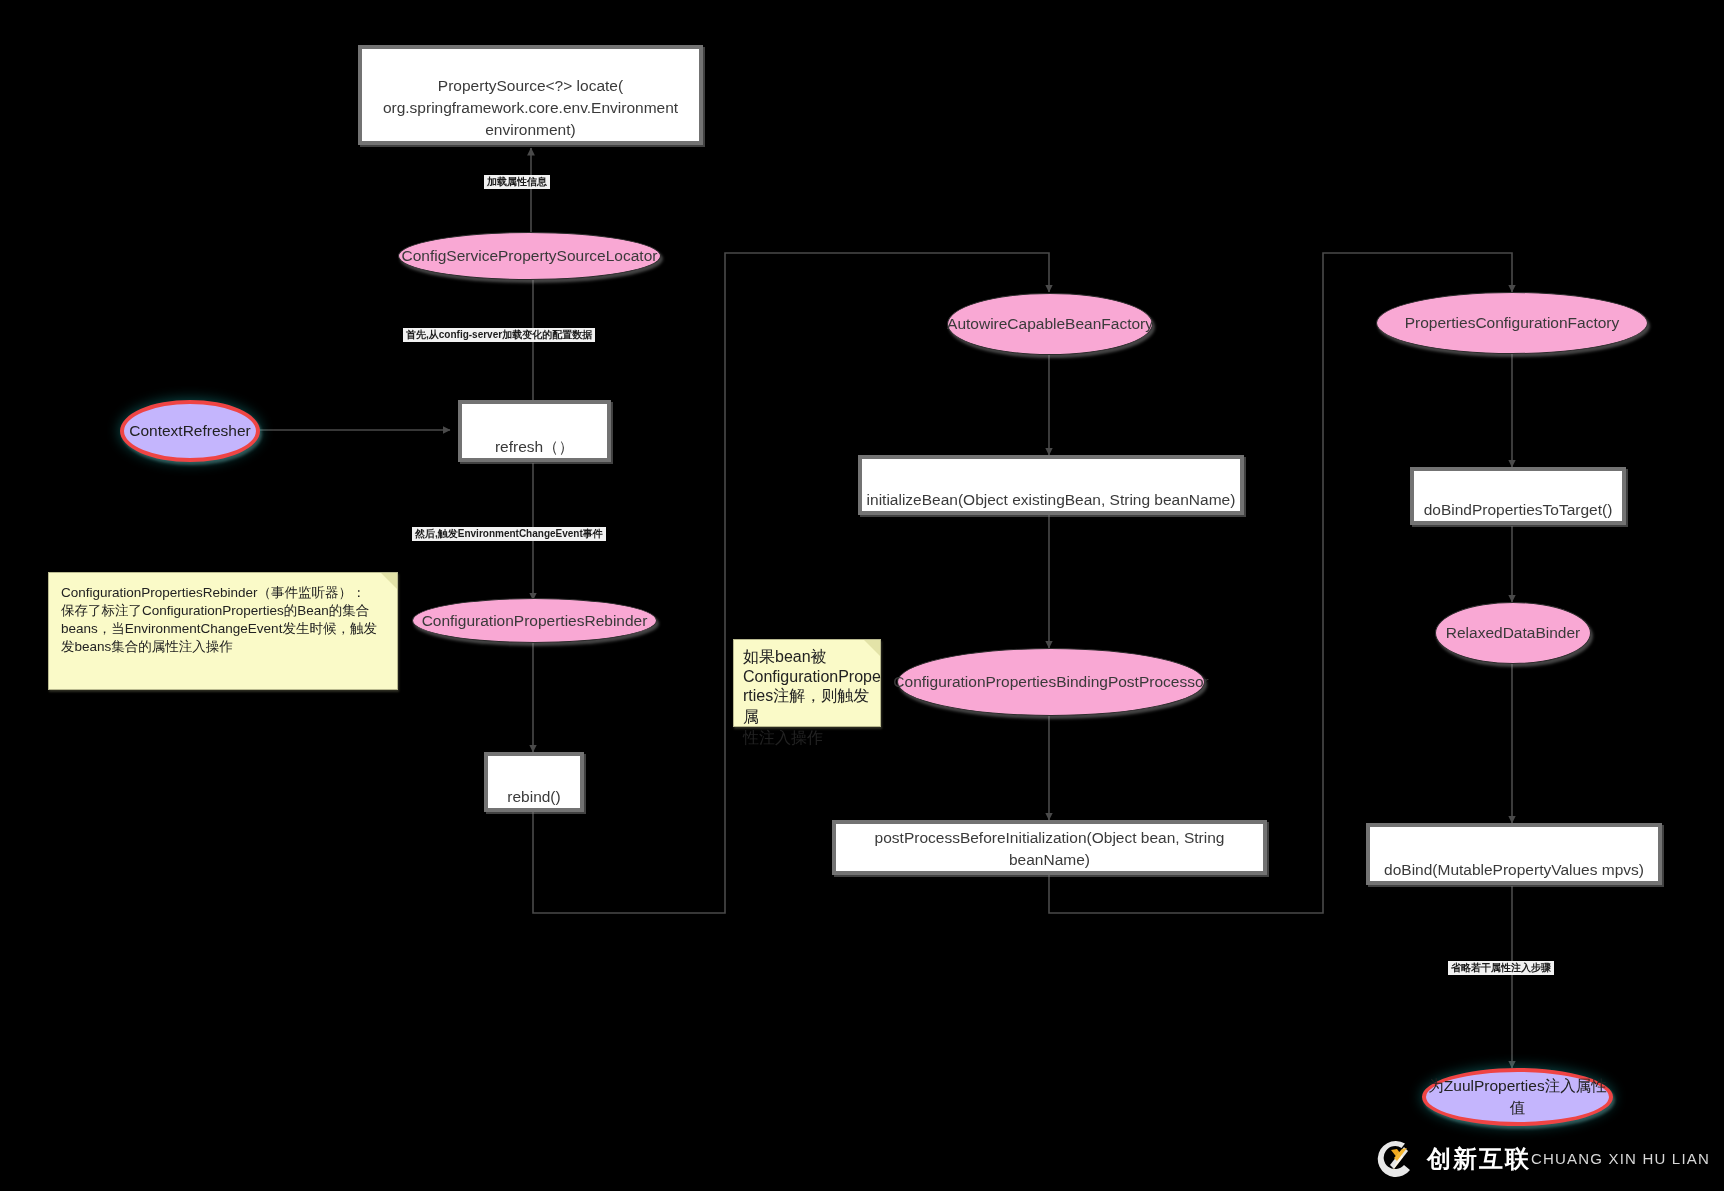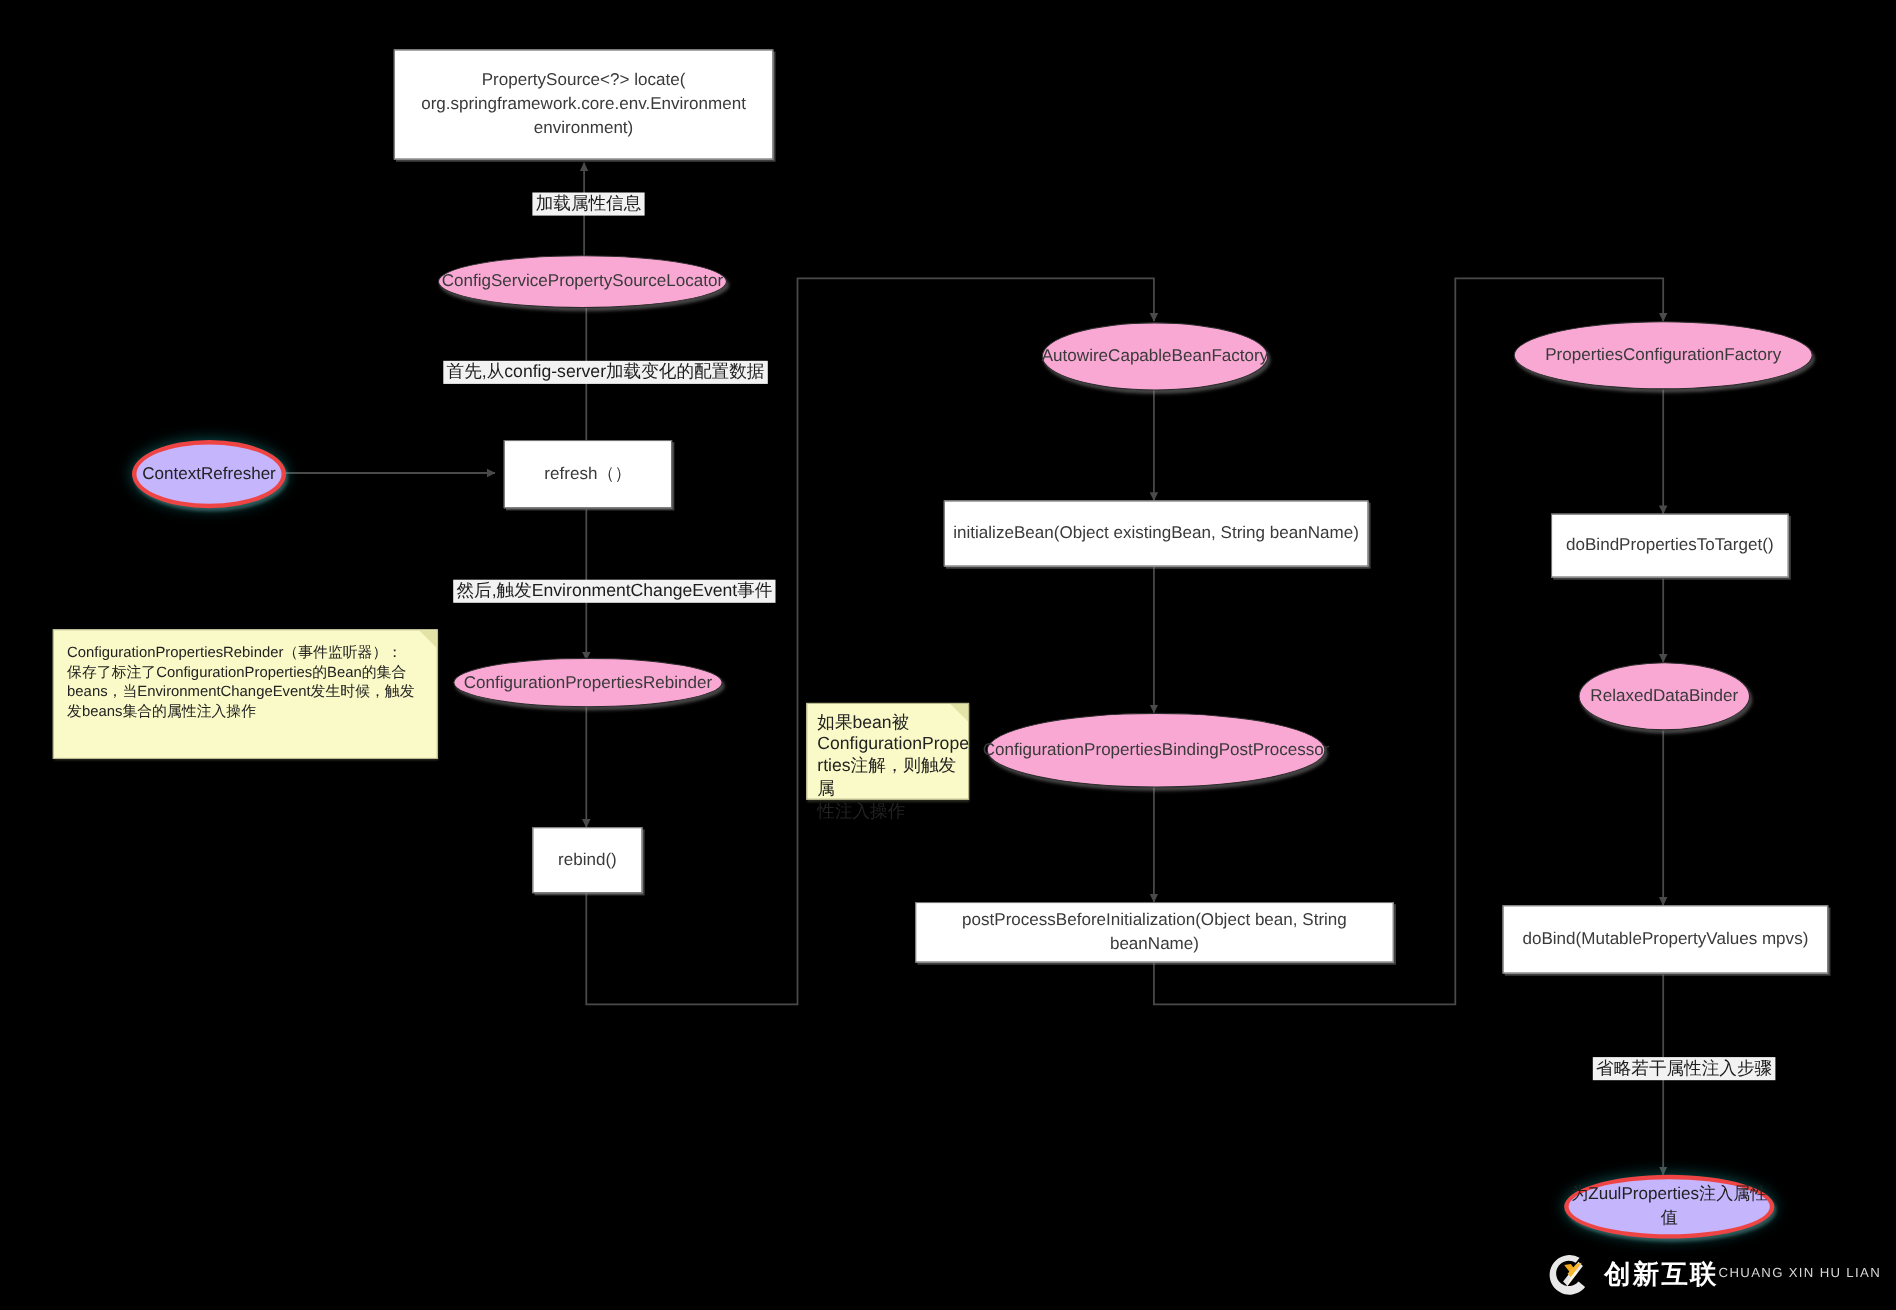--- a/index.html
+++ b/index.html
@@ -24,23 +24,24 @@
     display: flex;
     align-items: center;
     justify-content: center;
     text-align: center;
     color: #3a3a3a;
     line-height: 1.42;
     z-index: 5;
   }
   .rect {
     background: #ffffff;
-    border: 1px solid #737373;
+    border: 4px solid #737373;
     box-shadow: 2px 2px 0 rgba(120,120,120,0.55);
     font-size: 15.5px;
+    align-items: flex-end;
   }
   .ellipse {
     background: #f9a8d4;
     border: 1px solid #2b2b2b;
     border-radius: 50%;
     box-shadow: 2px 3px 3px rgba(140,140,140,0.5);
     font-size: 15.5px;
   }
   .ellipse.cyan {
     background: #c4b5fd;
@@ -70,25 +71,26 @@
     border-top: 16px solid #e3e3a8;
   }
   .note-text {
     white-space: pre-line;
   }
   
   .edge-label {
     position: absolute;
     background: #f2f2f2;
     color: #1c1c1c;
-    font-size: 16px;
+    font-size: 10px;
     line-height: 1.2;
     padding: 1px 3px;
     white-space: nowrap;
     z-index: 7;
+    font-weight: bold;
   }
   
   #wires {
     position: absolute;
     left: 0;
     top: 0;
     width: 1724px;
     height: 1191px;
     z-index: 2;
     pointer-events: none;
@@ -109,21 +111,21 @@
     line-height: 1;
   }
   #watermark .wm-cn {
     color: #ffffff;
     font-size: 24px;
     font-weight: bold;
     letter-spacing: 2px;
   }
   #watermark .wm-py {
     color: #d8d8d8;
-    font-size: 12px;
+    font-size: 15px;
     letter-spacing: 1.2px;
     margin-top: 4px;
   }
 </style>
 </head>
 <body>
 
 <div id="canvas">
 
   <svg id="wires" viewBox="0 0 1724 1191" xmlns="http://www.w3.org/2000/svg">

